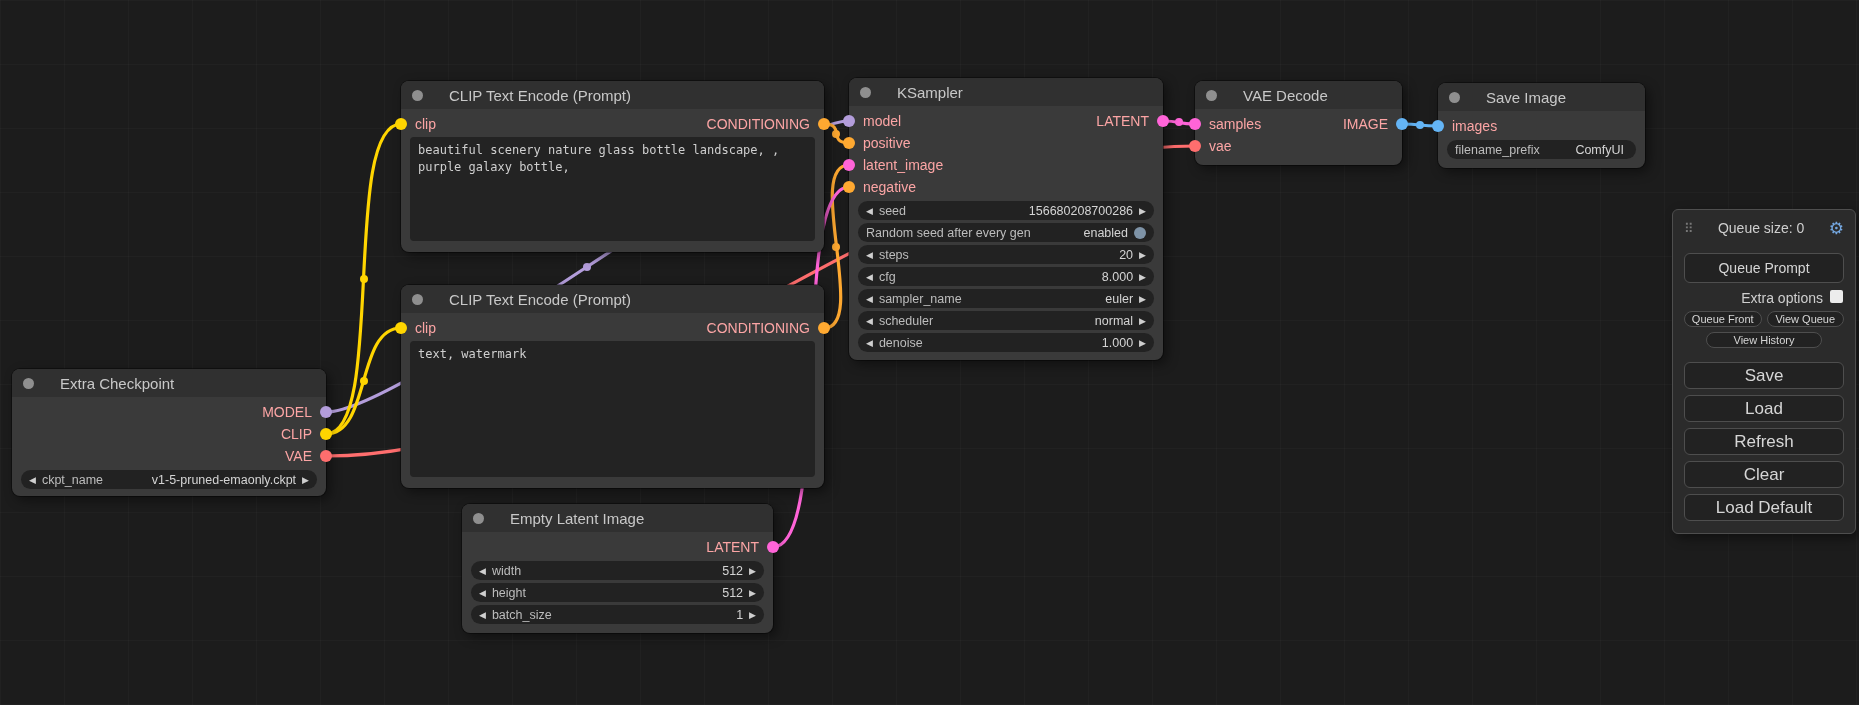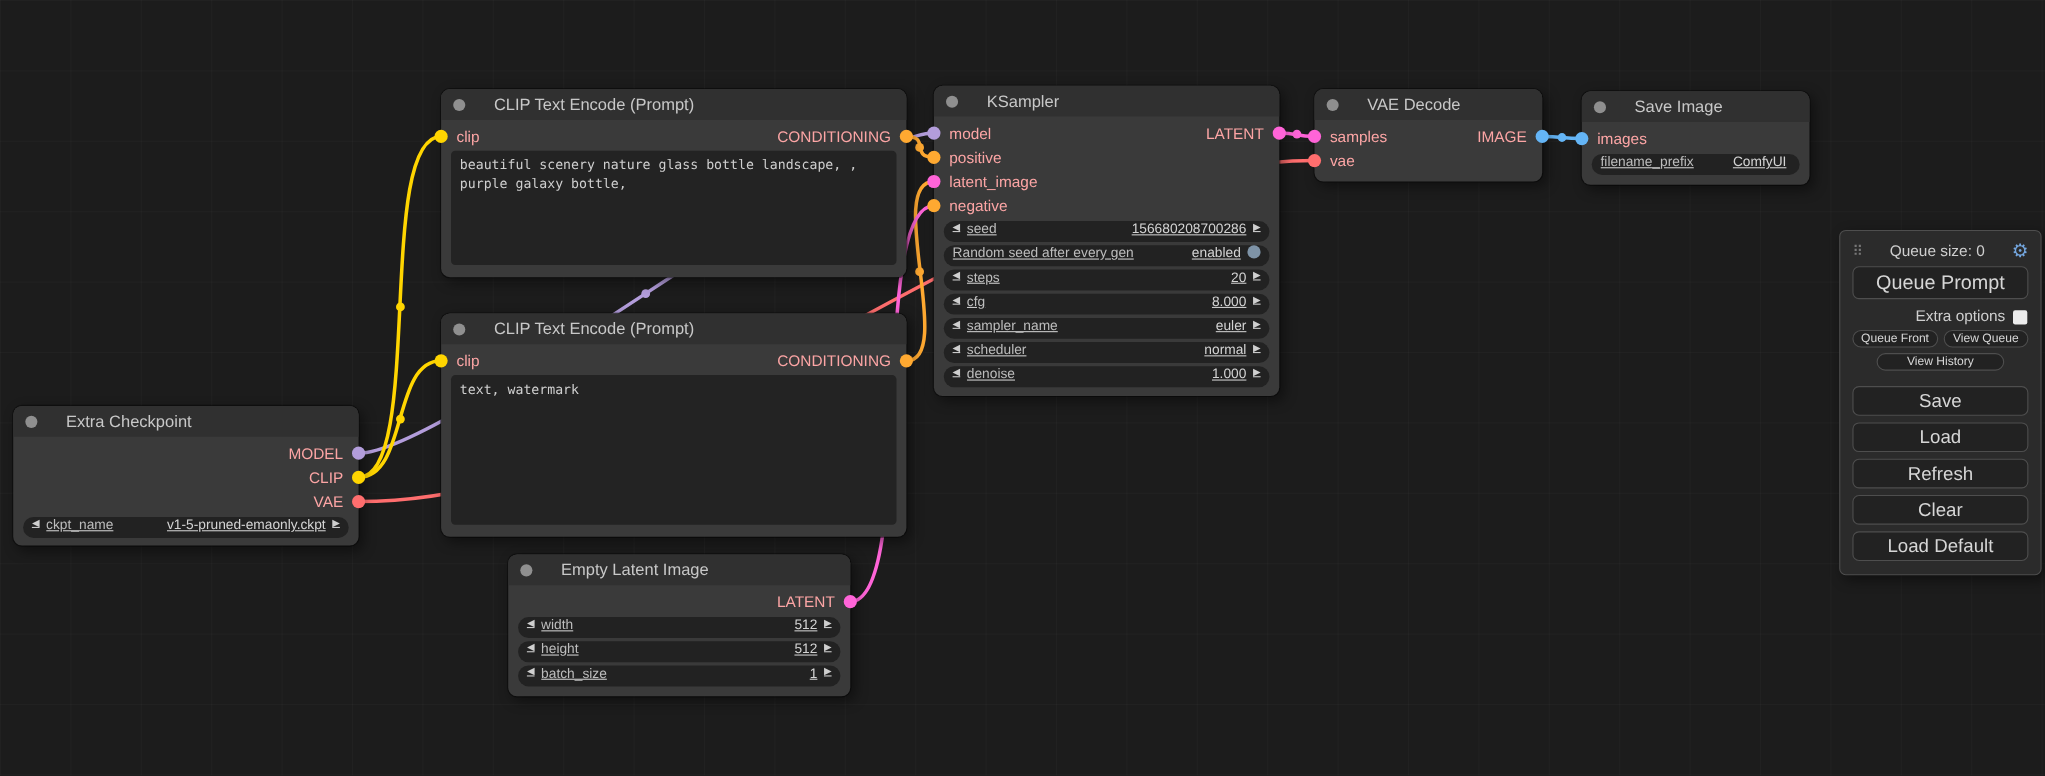--- a/index.html
+++ b/index.html
@@ -30,43 +30,43 @@
   .slots{padding-top:4px;}
   .srow{display:flex;align-items:center;height:22px;padding:0 14px;color:#fca5a5;font-size:14px;position:relative;}
   .srow.between{justify-content:space-between;}
   .srow.right{justify-content:flex-end;}
   .dot{width:12px;height:12px;border-radius:50%;position:absolute;top:50%;}
   .dot.din{left:0;transform:translate(-50%,-50%);}
   .dot.dout{left:100%;transform:translate(-50%,-50%);}
   .c-model{background:var(--c-model);} .c-clip{background:var(--c-clip);} .c-vae{background:var(--c-vae);}
   .c-cond{background:var(--c-conditioning);} .c-latent{background:var(--c-latent);} .c-image{background:var(--c-image);}
 
-  .widget{height:19px;background:#222;border-radius:10px;margin:3px 9px;display:flex;align-items:flex-start;
-    padding:0 8px;font-size:12.5px;gap:6px;color:#c9c9c9;cursor:pointer;text-decoration:underline;}
+  .widget{height:19px;background:#222;border-radius:10px;margin:3px 9px;display:flex;align-items:center;
+    padding:0 8px;font-size:12.5px;gap:6px;color:#c9c9c9;cursor:pointer;}
   .widget .arr{font-size:9px;color:#cfcfcf;flex:none;}
   .widget .wlabel{flex:1;color:#bdbdbd;white-space:nowrap;overflow:hidden;}
   .widget .wvalue{color:#d4d4d4;white-space:nowrap;}
   .toggle-dot{width:12px;height:12px;border-radius:50%;background:var(--c-toggle);flex:none;}
 
   .prompt{margin:2px 9px 0;background:#232323;border-radius:4px;color:#cfcfcf;
     font-family:"DejaVu Sans Mono",monospace;font-size:12px;line-height:1.45;padding:5px 8px;
     white-space:pre-wrap;overflow:hidden;cursor:text;}
 
   .menu{position:absolute;left:1672px;top:209px;width:184px;z-index:3;background:#2b2b2b;
     border:1px solid #4e4e4e;border-radius:6px;padding:6px 11px 12px;
     box-shadow:4px 4px 12px rgba(0,0,0,.45);}
   .mhead{display:flex;align-items:center;height:24px;color:#cfcfcf;font-size:14px;}
   .drag{color:#777;font-size:13px;cursor:grab;}
   .qsize{flex:1;text-align:center;}
   .gear{color:var(--c-gear);font-size:17px;cursor:pointer;line-height:1;}
   .btn{display:flex;align-items:center;justify-content:center;background:#222;border:1px solid #4e4e4e;
     border-radius:6px;color:#d6d6d6;font-family:inherit;cursor:pointer;width:100%;}
   .btn.big{height:27px;font-size:17px;margin-top:6px;}
-  .btn.queue{height:30px;font-size:18px;margin-top:2px;}
-  .extra{display:flex;align-items:flex-end;justify-content:flex-end;gap:7px;color:#cfcfcf;
+  .btn.queue{height:30px;font-size:14px;margin-top:13px;}
+  .extra{display:flex;align-items:flex-start;justify-content:flex-end;gap:7px;color:#cfcfcf;
     font-size:14px;margin:7px 1px 5px;}
   .cb{width:13px;height:13px;background:#ececec;border-radius:2px;cursor:pointer;}
   .row2{display:flex;gap:5px;}
   .btn.sm{height:16px;font-size:11px;border-radius:8px;margin-top:0;}
   .btn.center{display:flex;width:72%;margin:5px auto 0;}
   .gap{height:8px;}
 </style>
 </head>
 <body>
 

